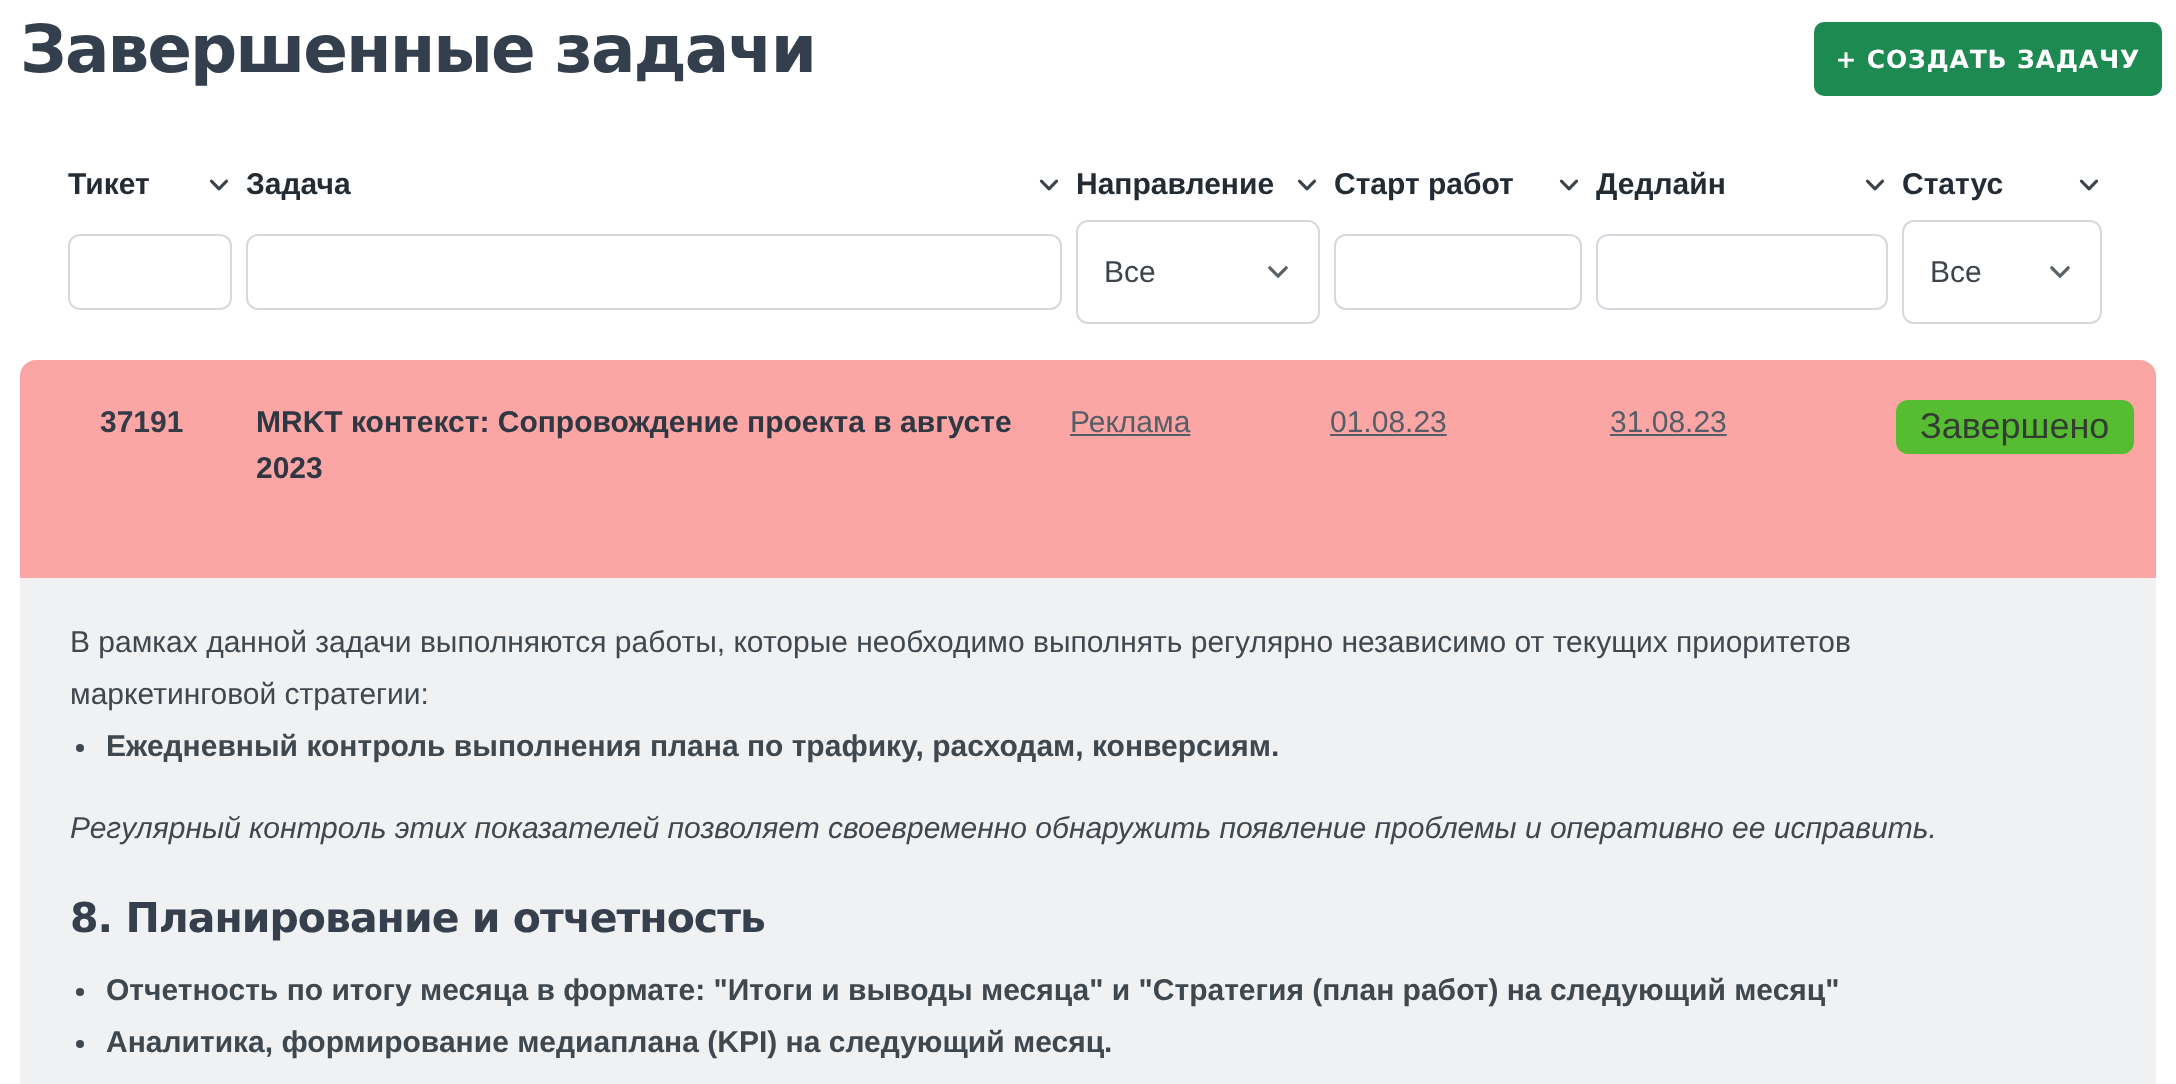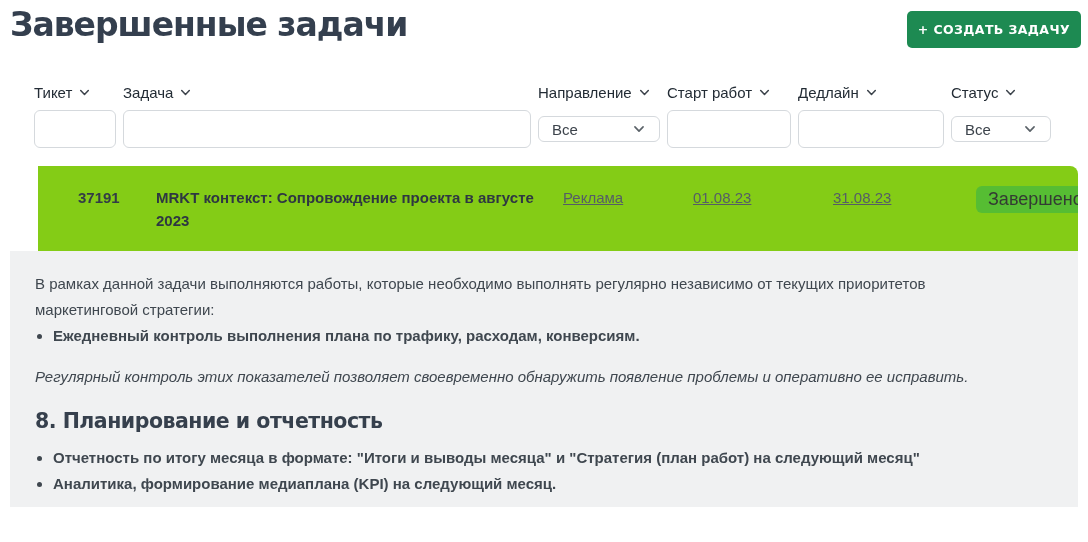--- a/index.html
+++ b/index.html
@@ -35,53 +35,52 @@
   .filters { margin: 36px 35px 0 34px; }
   .filter-grid {
     display: grid;
     grid-template-columns: 82px 408px 122px 124px 146px 100px;
     column-gap: 7px;
     align-items: center;
   }
   .filter-head { margin-bottom: 9px; }
   .fh {
     display: inline-flex; align-items: center; gap: 6px;
-    font-weight: 400; font-size: 15px; color: #232c35;
-    cursor: pointer; white-space: nowrap;
+    font-weight: 700; font-size: 15px; color: #232c35;
+    cursor: pointer; white-space: nowrap; justify-content: space-between;
   }
   .chev { flex: 0 0 auto; }
   .finput {
     width: 100%; height: 38px;
     border: 1px solid #d5d9dd; border-radius: 6px;
     background: #fff; font-size: 15px; color: #3c434b;
     padding: 0 10px; outline: none;
     font-family: "Liberation Sans", sans-serif;
   }
   .fselect {
-    width: 100%; height: 26px;
+    width: 100%; height: 52px;
     border: 1px solid #d5d9dd; border-radius: 6px;
     background: #fff; font-size: 15px; color: #3c434b;
     padding: 0 13px; cursor: pointer;
     display: flex; align-items: center; justify-content: space-between;
   }
 
   
   .task-card {
     margin: 18px 10px 0;
     border-radius: 8px 8px 0 0;
     overflow: hidden;
   }
   .task-row {
-    background: #84cc16;
+    background: #fca5a5;
     display: grid;
     grid-template-columns: 88px 407px 130px 140px 143px 1fr;
-    padding: 20px 0 19px 30px;
+    padding: 20px 0 43px 30px;
     align-items: start;
     cursor: pointer;
-    margin-left: 28px;
   }
   .task-ticket {
     font-weight: 700; font-size: 15px; color: #333c46;
     padding-left: 10px; line-height: 23px;
   }
   .task-title {
     font-weight: 700; font-size: 15px; color: #2e3742;
     line-height: 23px; padding-right: 16px;
   }
   .task-meta { font-size: 15px; color: #555d66; line-height: 23px; text-decoration: underline; }

